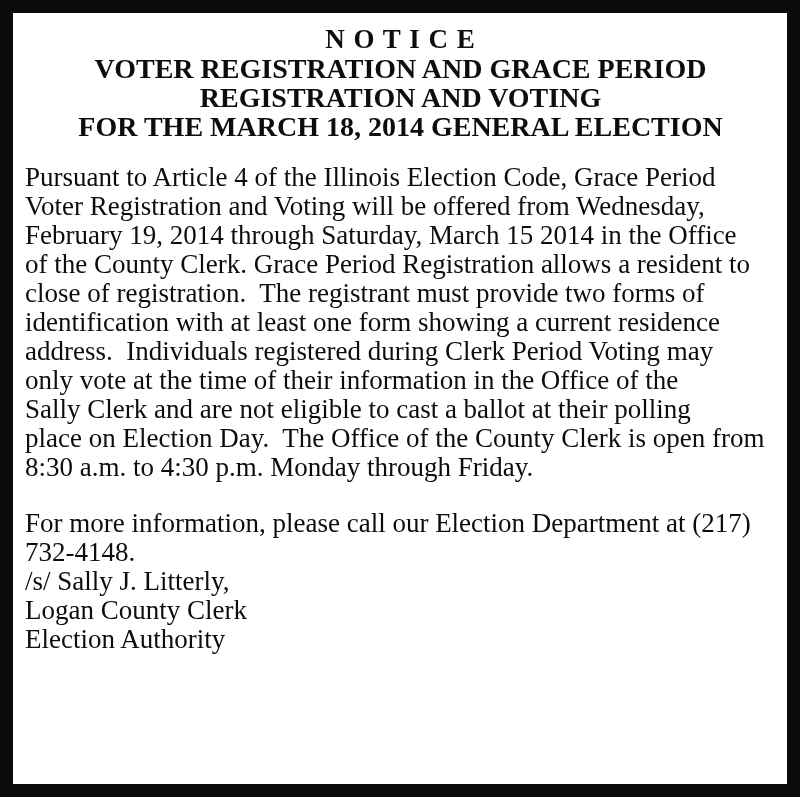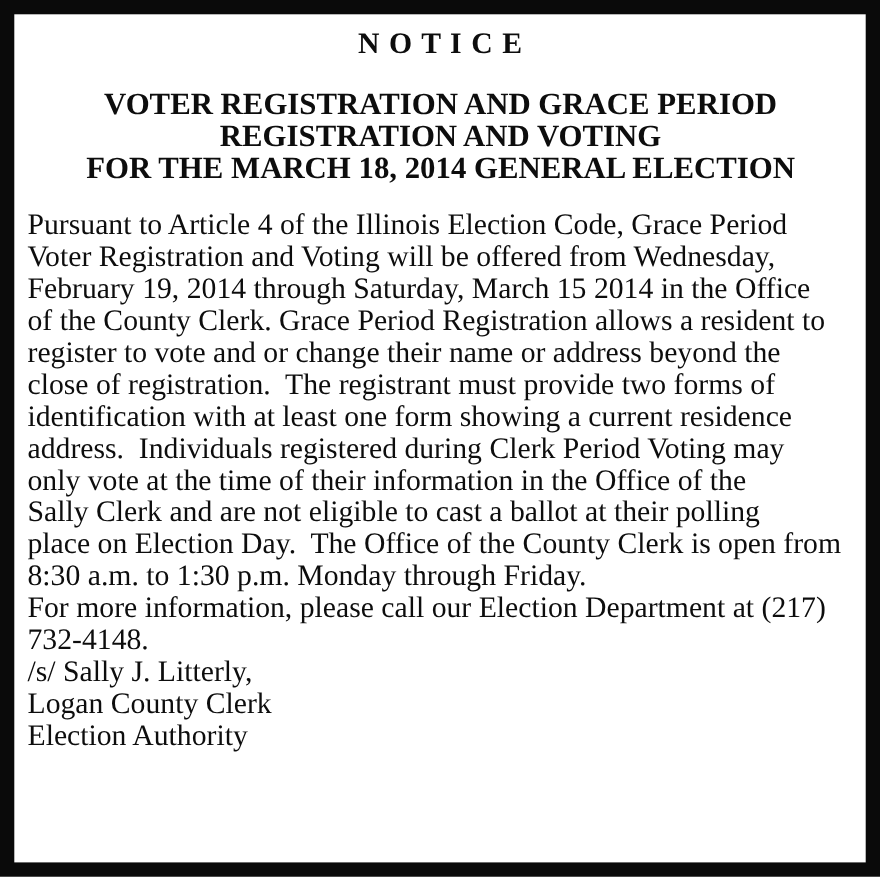--- a/index.html
+++ b/index.html
@@ -21,32 +21,32 @@
   .notice-title {
     margin: 0;
     font-size: 27px;
     font-weight: bold;
     line-height: 29px;
     text-align: center;
     letter-spacing: 1px;
     white-space: pre;
   }
   .heading-block {
-    margin-top: 27px;
     text-align: center;
     font-size: 28px;
     font-weight: bold;
     line-height: 29px;
   }
   .body-block {
     margin-top: 22px;
     font-size: 27px;
     line-height: 29px;
   }
   .contact-block {
+    margin-top: 27px;
     font-size: 27px;
     line-height: 29px;
   }
   .signature-block {
     font-size: 27px;
     line-height: 29px;
   }
   .line {
     white-space: pre; 
   }
@@ -62,28 +62,27 @@
     <div class="line">VOTER REGISTRATION AND GRACE PERIOD</div>
     <div class="line">REGISTRATION AND VOTING</div>
     <div class="line">FOR THE MARCH 18, 2014 GENERAL ELECTION</div>
   </div>
 
   <div class="body-block">
     <div class="line">Pursuant to Article 4 of the Illinois Election Code, Grace Period</div>
     <div class="line">Voter Registration and Voting will be offered from Wednesday,</div>
     <div class="line">February 19, 2014 through Saturday, March 15 2014 in the Office</div>
     <div class="line">of the County Clerk. Grace Period Registration allows a resident to</div>
-    <div class="line">register to vote and or change their name or address beyond the</div>
     <div class="line">close of registration.  The registrant must provide two forms of</div>
     <div class="line">identification with at least one form showing a current residence</div>
     <div class="line">address.  Individuals registered during Clerk Period Voting may</div>
     <div class="line">only vote at the time of their information in the Office of the</div>
     <div class="line">Sally Clerk and are not eligible to cast a ballot at their polling</div>
     <div class="line">place on Election Day.  The Office of the County Clerk is open from</div>
-    <div class="line">8:30 a.m. to 1:30 p.m. Monday through Friday.</div>
+    <div class="line">8:30 a.m. to 4:30 p.m. Monday through Friday.</div>
   </div>
 
   <div class="contact-block">
     <div class="line">For more information, please call our Election Department at (217)</div>
     <div class="line">732-4148.</div>
   </div>
 
   <div class="signature-block">
     <div class="line">/s/ Sally J. Litterly,</div>
     <div class="line">Logan County Clerk</div>

